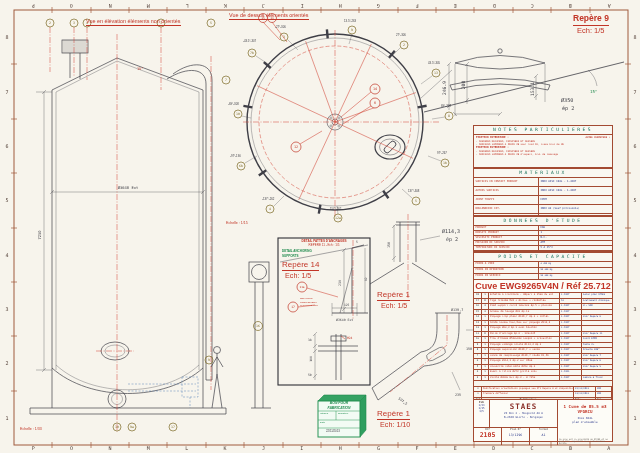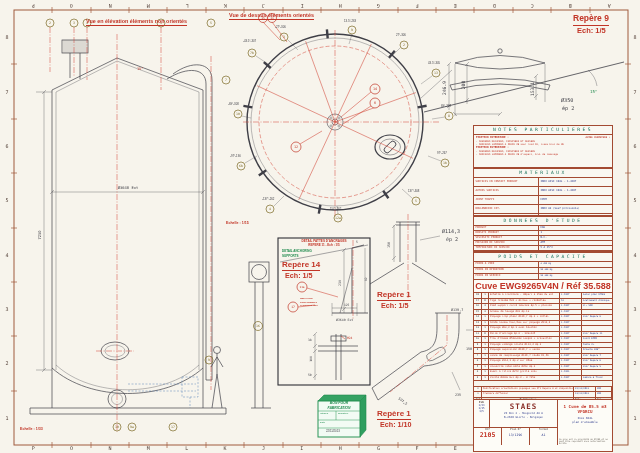--- a/index.html
+++ b/index.html
@@ -4,21 +4,21 @@
 <style>
   :root{
     --paper:#f7f4ec; --sepia:#a05a3c; --line:#3f3f47; --red:#c23527; --clred:#d24335;
     --green:#1f8a4d; --teal:#16705a; --blue:#2c3a8c; --olive:#7c6a26; --tb:#a34a32;
   }
   html,body{margin:0;padding:0;background:#e9e5da;}
   #canvas{position:relative;width:640px;height:453px;background:var(--paper);overflow:hidden;
           font-family:"Liberation Sans",sans-serif;}
   svg{font-family:"DejaVu Sans Mono",monospace;}
   .t{position:absolute;white-space:nowrap;line-height:1.15;}
-  .red{color:var(--red);font-weight:bold;} .grn{color:var(--green);} .dk{color:var(--line);}
+  .red{color:var(--red);} .grn{color:var(--green);} .dk{color:var(--line);}
   .b{font-weight:bold;} .i{font-style:italic;} .ctr{text-align:center;}
   .u{border-bottom:1px solid var(--red);padding-bottom:1px;}
   
   .gl-row{position:absolute;display:flex;color:#55423a;font-size:5px;font-family:"DejaVu Sans Mono",monospace;}
   .gl{flex:1;text-align:center;}
   .gl-top .gl{transform:rotate(180deg);}
   .gl-col{position:absolute;display:flex;flex-direction:column;color:#55423a;font-size:5px;
           font-family:"DejaVu Sans Mono",monospace;}
   .gn{flex:1;display:flex;align-items:center;justify-content:center;}
   
@@ -449,21 +449,21 @@
             <div class="tl">POIDS EN SERVICE</div>
             <div class="tv">90 300 Kg</div>
           </div>
           <div class="trow poi">
             <div class="tl">CAPACITE UTILE/MAXI</div>
             <div class="tv">85.5 m3 (au piquage Niveau Haut 2Bs)</div>
           </div>
         </div>
   </div>
 
-  <div id="cuvetitle">Cuve EWG9265V4N / Réf 35.588</div>
+  <div id="cuvetitle">Cuve EWG9265V4N / Réf 25.712</div>
 
   <div class="sec" style="height:88px;border-top:none;">
     <div>
           <div class="nrow">
         <div class="c0">18</div>
         <div class="c1">1</div>
         <div class="c2">Echelle à crinoline - départ à 2500 du sol</div>
         <div class="c3">1.4307</div>
         <div class="c4">Selon plan STAES</div>
       </div>
@@ -594,21 +594,21 @@
       </div>
         </div>
     <div class="rrow" style="border-bottom:none;background:#efe9dd;">
       <div class="c0" style="color:#4a3a33;font-weight:bold;">Ind</div>
       <div style="color:#4a3a33;font-weight:bold;text-align:center;">Modification</div>
       <div style="color:#4a3a33;font-weight:bold;">Date</div>
       <div style="color:#4a3a33;font-weight:bold;">Nom</div>
     </div>
   </div>
 
-  <div style="border:1px solid var(--tb);border-top:none;box-sizing:border-box;height:52px;position:relative;background:#fdfcf7;">
+  <div style="border:1px solid var(--tb);border-top:none;box-sizing:border-box;height:42px;position:relative;background:#fdfcf7;">
     <div style="position:absolute;left:0;top:0;width:16px;height:27px;border-right:1px solid var(--tb);box-sizing:border-box;text-align:center;">
       <div style="font-size:2.8px;color:#4a3a33;font-weight:bold;">Ech</div>
       <div>
             <div style="font-size:2.6px;color:var(--blue);">1/33</div>
             <div style="font-size:2.6px;color:var(--blue);">1/15</div>
             <div style="font-size:2.6px;color:var(--blue);">1/5</div>
           </div>
     </div>
     <div style="position:absolute;left:16px;top:0;width:68px;height:27px;border-right:1px solid var(--tb);box-sizing:border-box;text-align:center;">
       <div style="font-size:7.5px;font-weight:bold;color:#8a2f28;letter-spacing:1px;margin-top:2px;">STAES</div>

